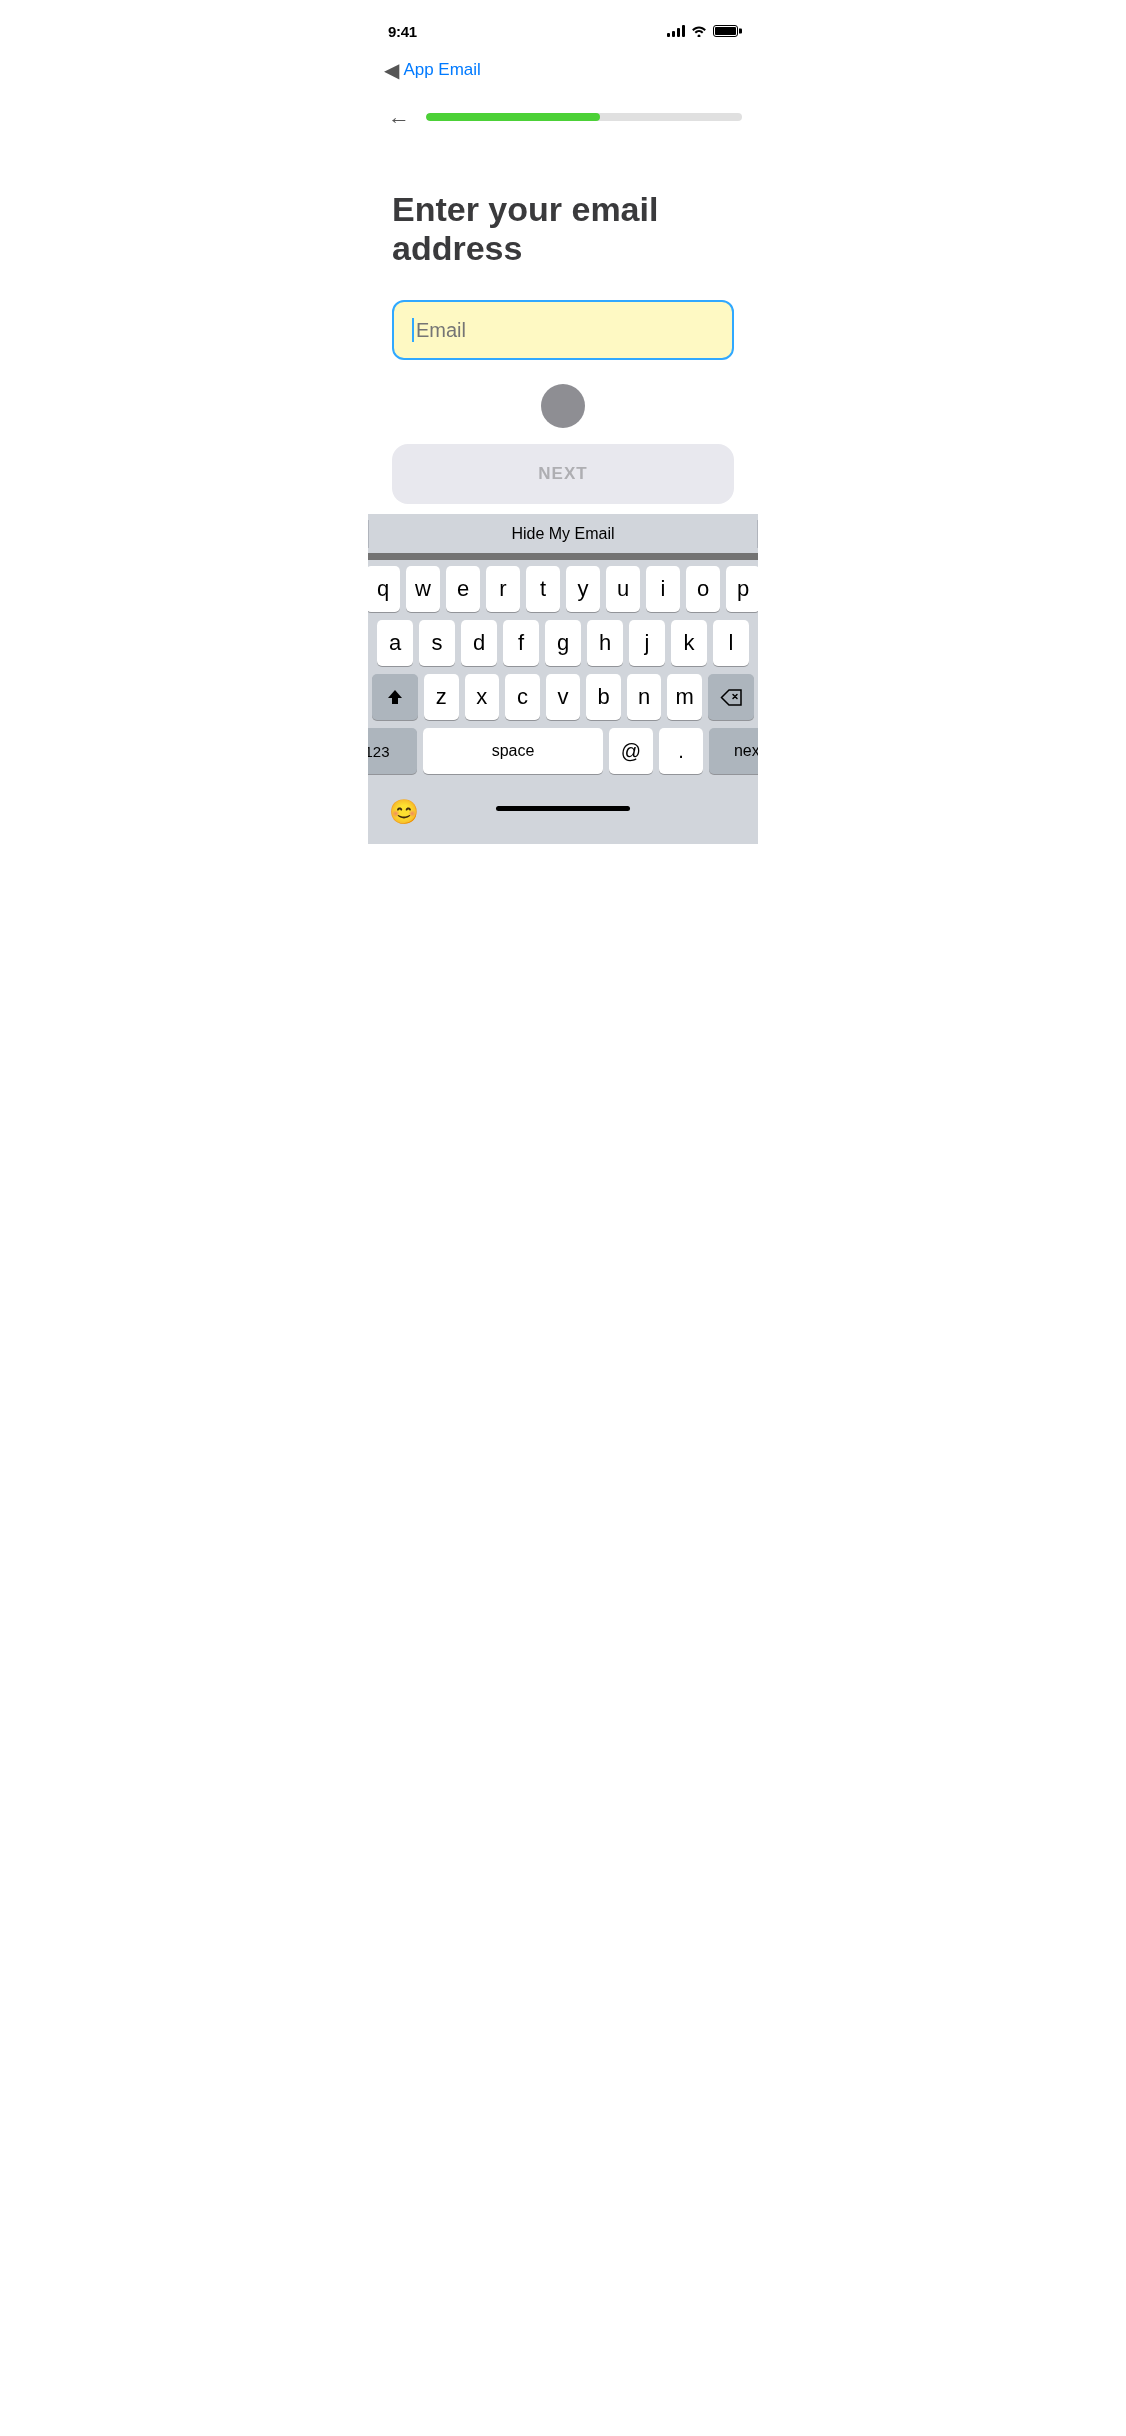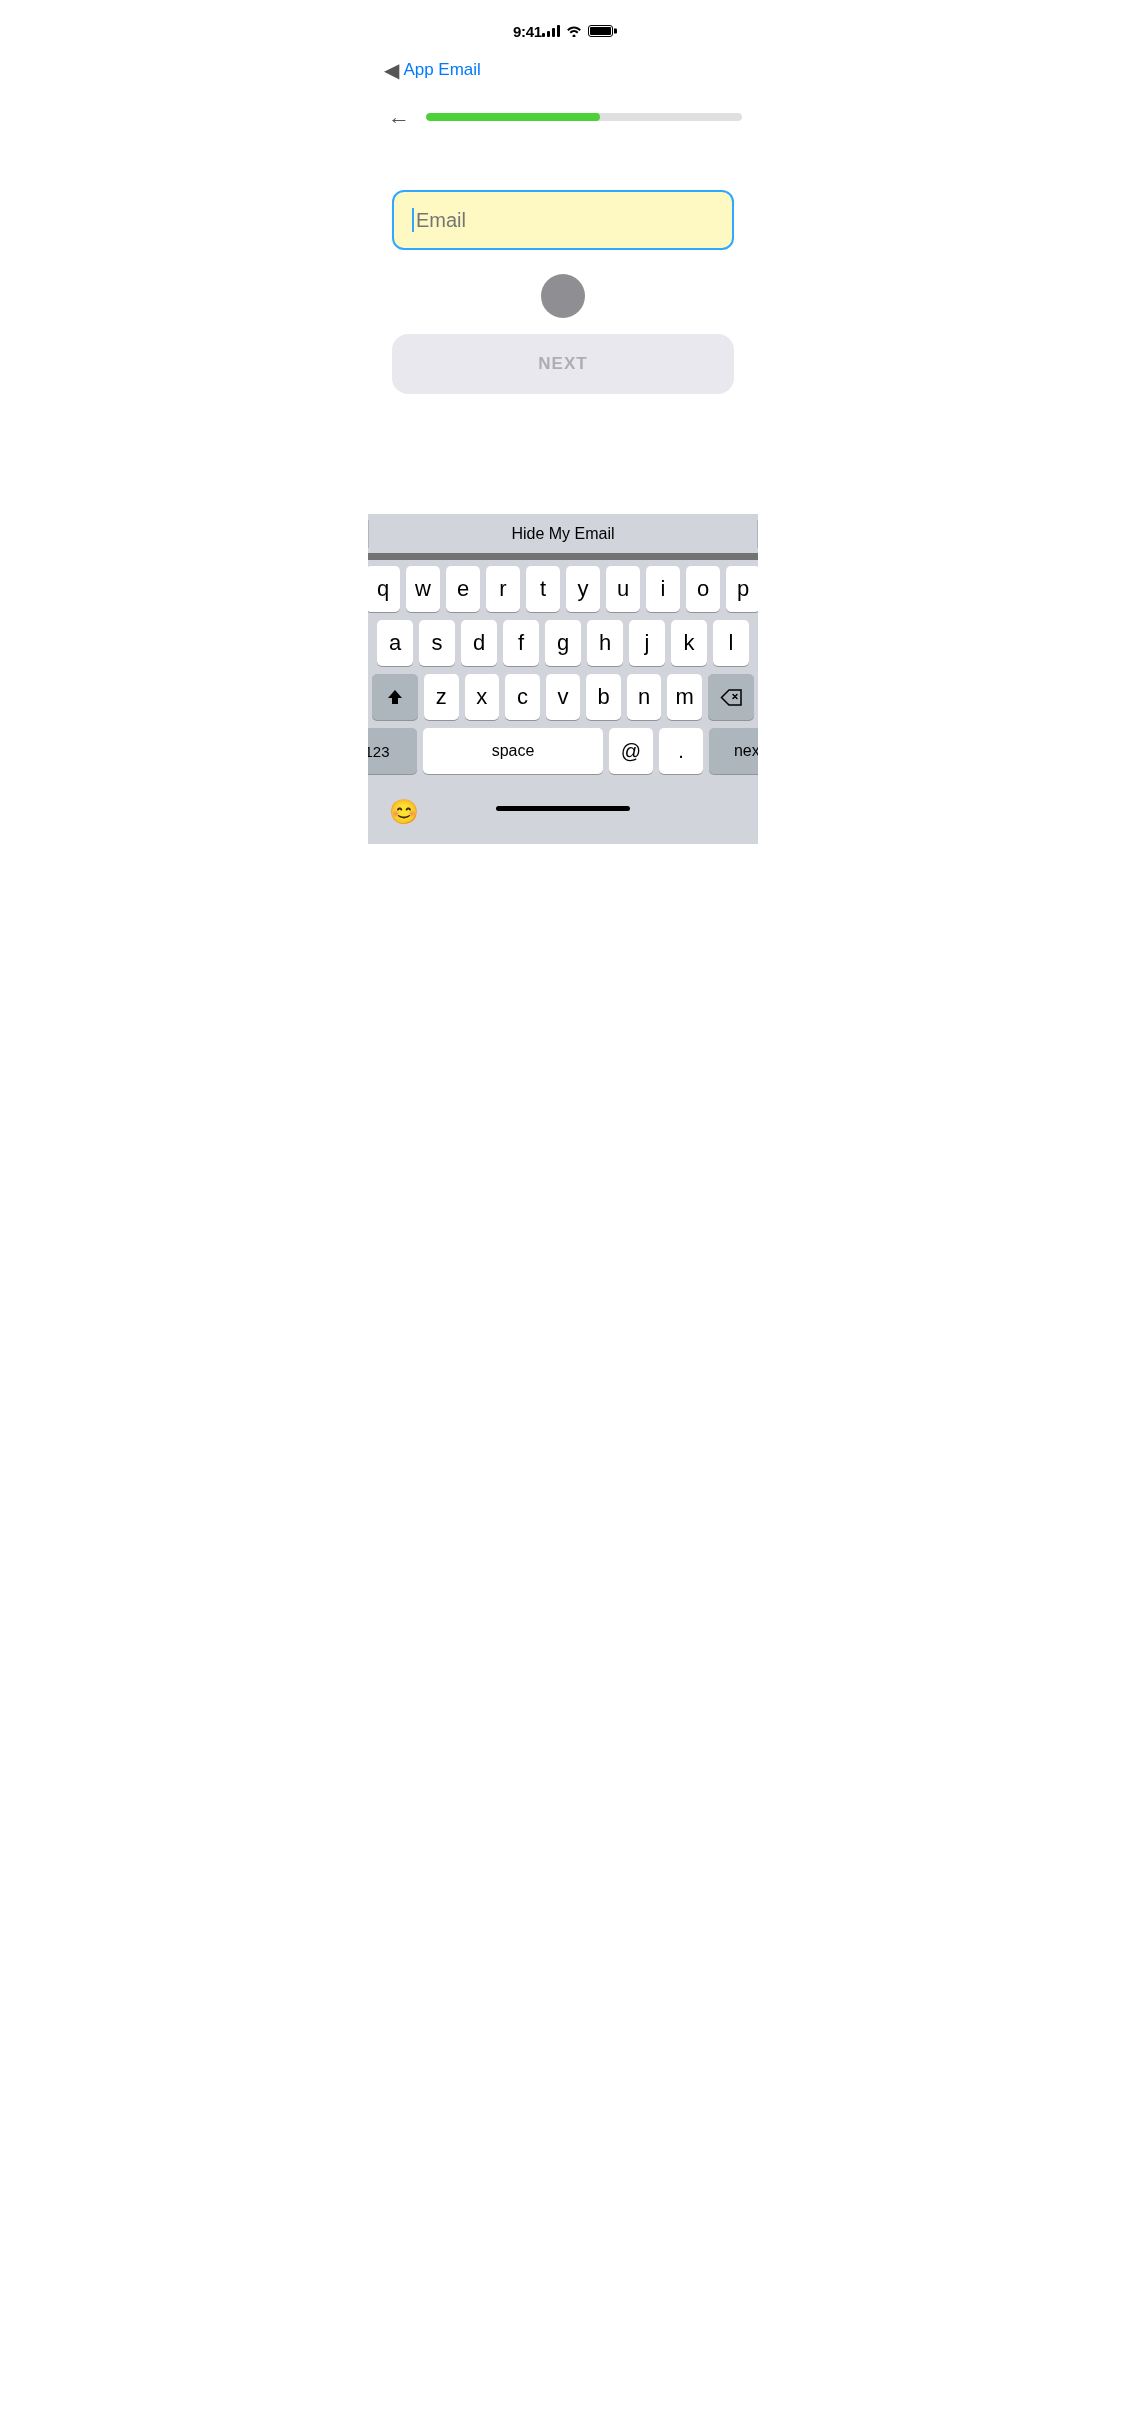--- a/index.html
+++ b/index.html
@@ -11,21 +11,21 @@
       margin: 0 auto;
       font-family: -apple-system, 'SF Pro Display', 'Helvetica Neue', Arial, sans-serif;
       background: #ffffff;
       overflow: hidden;
       position: relative;
     }
 
     
     .status-bar {
       display: flex;
-      justify-content: center;
+      justify-content: space-between;
       align-items: center;
       padding: 14px 20px 0 20px;
       height: 48px;
     }
 
     .status-time {
       font-size: 15px;
       font-weight: 600;
       color: #000;
       letter-spacing: -0.3px;
@@ -396,20 +396,21 @@
 </div>
 
 <div class="progress-section">
   <span class="back-chevron">←</span>
   <div class="progress-bar-container">
     <div class="progress-bar-fill"></div>
   </div>
 </div>
 
 <div class="main-content">
+  <h1 class="page-title">Enter your email address</h1>
 
   <div class="email-input-wrapper">
     <span class="cursor-blink"></span>
     <input class="email-input" type="email" placeholder="Email" style="">
   </div>
 
   <div class="drag-handle">
     <div class="drag-circle"></div>
   </div>
 

